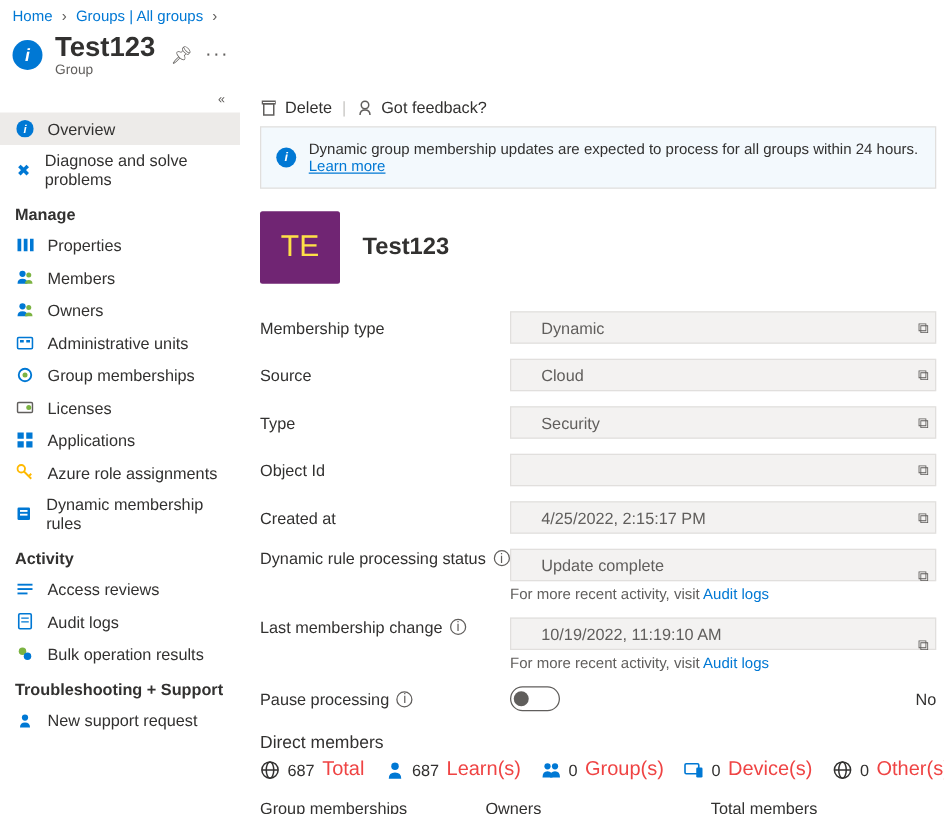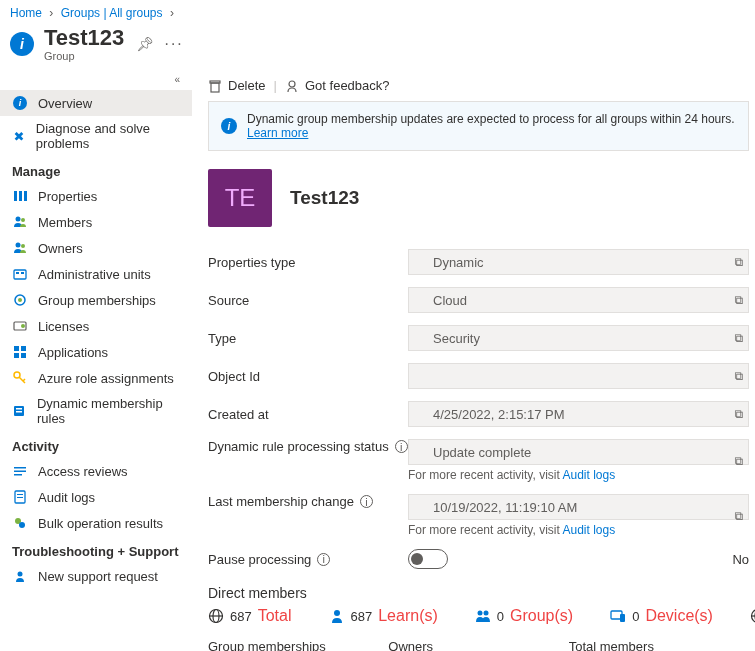--- a/index.html
+++ b/index.html
@@ -94,21 +94,21 @@
   .info-banner .biicon {
     width:16px;height:16px;border-radius:50%;background:#0078d4;color:#fff;
     display:flex;align-items:center;justify-content:center;font-style:italic;font-size:10px;font-weight:700;
     flex-shrink:0;
   }
   .info-banner a { color:#0078d4; text-decoration:underline; }
   .tile-row { display:flex; align-items:center; gap:18px; margin-bottom:22px;}
   .tile {
     width: 64px; height:58px;
     background:#702573;
-    color:#f0abfc;
+    color:#fde047;
     display:flex;align-items:center;justify-content:center;
     font-size:24px; font-weight:400;
     border-radius:2px;
   }
   .tile-title { font-size:19px; font-weight:600; }
   .prop-row { display:flex; align-items:center; margin-bottom:12px; }
   .prop-label { width:200px; font-size:13px; color:#323130; display:flex; align-items:center; gap:6px;}
   .prop-field {
     flex:1;
     position:relative;
@@ -131,21 +131,21 @@
   .toggle-track {
     width:40px;height:20px;border:1px solid #605e5c;border-radius:10px;
     display:inline-flex;align-items:center;padding:0 2px;background:#fff;
   }
   .toggle-thumb {
     width:12px;height:12px;border-radius:50%;background:#605e5c;
   }
   .toggle-row { display:flex; align-items:center; justify-content:space-between;}
   .info-circ { font-size:11px; color:#605e5c; border:1px solid #605e5c; border-radius:50%; width:13px; height:13px; display:inline-flex; align-items:center; justify-content:center;}
   .section-title { font-size:14px; color:#323130; margin:16px 0 6px;}
-  .stats-row { display:flex; gap:37px; font-size:13px; color:#323130;}
+  .stats-row { display:flex; gap:16px; font-size:13px; color:#323130;}
   .stat { display:flex; align-items:center; gap:6px;}
   .stat .n { font-weight:400;}
   .stat .lbl { color:#ef4444; font-size:16px;}
   .three-cols { display:flex; margin-top:14px; }
   .three-cols > div { flex:1; }
   .tc-title { font-size:13px; margin-bottom:6px;}
   svg { display:block; }
 </style>
 </head>
 <body>
@@ -353,21 +353,21 @@
         <a href="#">Learn more</a>
       </div>
     </div>
 
     <div class="tile-row">
       <div class="tile">TE</div>
       <div class="tile-title">Test123</div>
     </div>
 
     <div class="prop-row">
-      <div class="prop-label">Properties type</div>
+      <div class="prop-label">Membership type</div>
       <div class="prop-field">
         <input class="ro-input" readonly="" value="Dynamic" style="">
         <span class="copy">⧉</span>
       </div>
     </div>
     <div class="prop-row">
       <div class="prop-label">Source</div>
       <div class="prop-field">
         <input class="ro-input" readonly="" value="Cloud" style="">
         <span class="copy">⧉</span>

